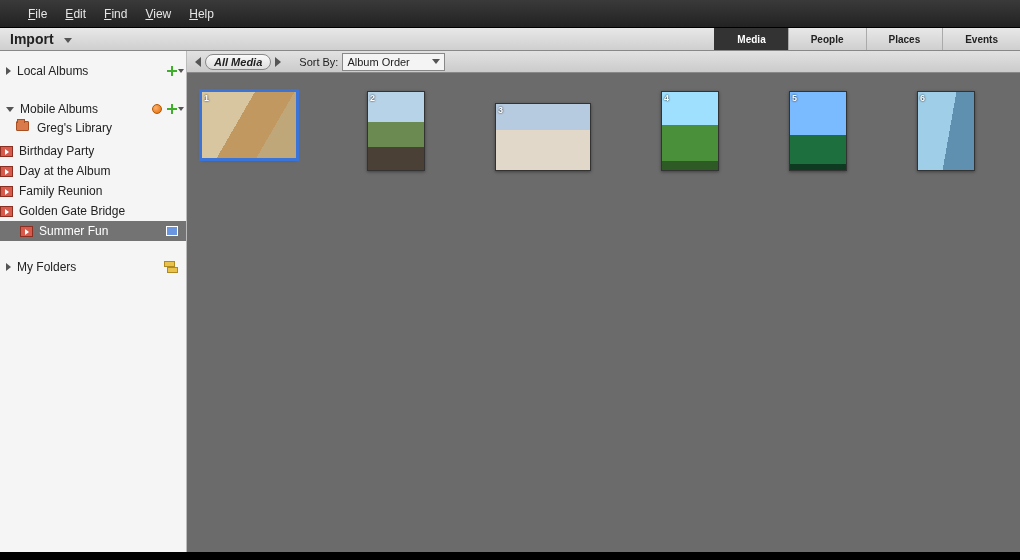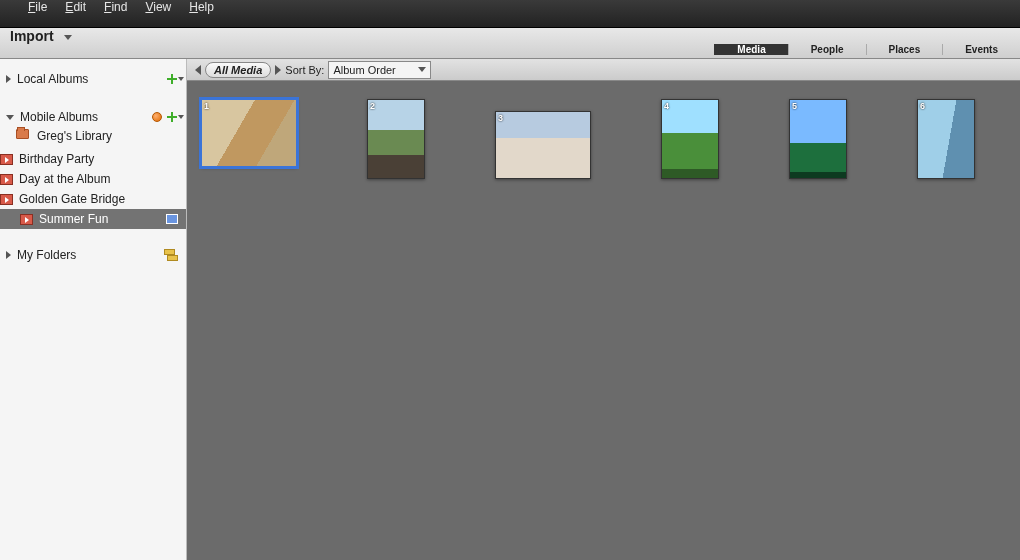--- a/index.html
+++ b/index.html
@@ -3,40 +3,39 @@
 <meta charset="utf-8">
 <style>
   * { box-sizing: border-box; margin: 0; padding: 0; font-family: "Segoe UI", Tahoma, sans-serif; }
   html, body { width: 1020px; height: 560px; overflow: hidden; background: #000; }
 
   
   .menubar {
     height: 28px;
     background: linear-gradient(#3a3a3a, #222);
     display: flex;
-    align-items: flex-start;
+    align-items: center;
     gap: 18px;
     padding: 0 28px;
     color: #e6e6e6;
     font-size: 12px;
     border-bottom: 1px solid #000;
   }
   .menubar span { cursor: default; }
   .menubar .mn { text-decoration: underline; }
 
   
   .toolbar {
-    height: 31px;
+    height: 23px;
     background: linear-gradient(#e8e8e8, #cfcfcf);
     border-bottom: 1px solid #888;
     display: flex;
     align-items: stretch;
     font-size: 14px;
     color: #222;
-    flex-direction: column;
   }
   .import-btn {
     display: flex;
     align-items: center;
     gap: 10px;
     padding: 0 14px 0 10px;
     font-weight: bold;
     cursor: pointer;
   }
   .import-btn .caret {
@@ -203,21 +202,21 @@
   }
   .nav-tri.left  { border-right: 6px solid #555; }
   .nav-tri.right { border-left: 6px solid #555; }
   .pill {
     padding: 1px 8px;
     background: linear-gradient(#fafafa, #ddd);
     border: 1px solid #888; border-radius: 8px;
     font-weight: bold;
     cursor: pointer;
   }
-  .sortlbl { }
+  .sortlbl { margin-left: 14px; }
   .sortsel {
     margin-left: 4px; height: 18px;
     background: #f4f4f4; border: 1px solid #888;
     display: flex; align-items: center;
     padding: 0 4px; gap: 22px; cursor: pointer;
     font-size: 11px; min-width: 94px;
     justify-content: space-between;
   }
   .sortsel .caret {
     width: 0; height: 0;
@@ -326,20 +325,24 @@
     <div class="album-row">
       <span class="album-ic"></span>
       <span>Birthday Party</span>
     </div>
     <div class="album-row">
       <span class="album-ic"></span>
       <span>Day at the Album</span>
     </div>
     <div class="album-row">
       <span class="album-ic"></span>
+      <span>Family Reunion</span>
+    </div>
+    <div class="album-row">
+      <span class="album-ic"></span>
       <span>Golden Gate Bridge</span>
     </div>
     <div class="album-row selected">
       <span class="album-ic"></span>
       <span>Summer Fun</span>
       <span class="share-ic"></span>
     </div>
 
     <div class="sect-gap"></div>
 

